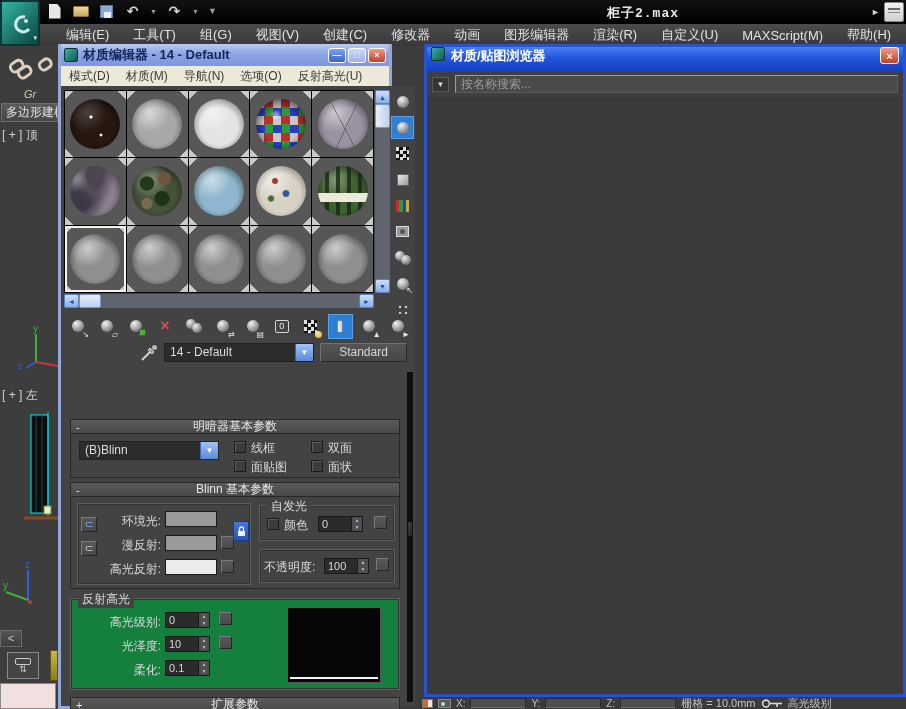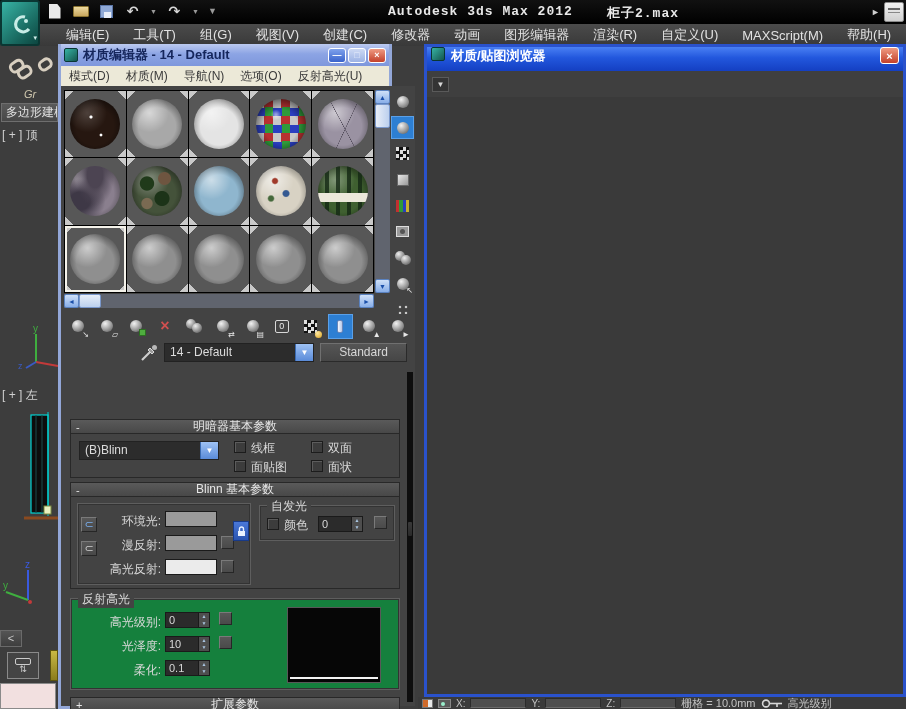--- a/index.html
+++ b/index.html
@@ -146,21 +146,20 @@
   .search-input{flex:1;height:18px;background:#4a4a4a;border:1px solid;border-color:#9a9a9a #5a5a5a #5a5a5a #9a9a9a;color:#a8a8a8;font-size:12px;padding:0 5px;outline:none}
   .search-input::placeholder{color:#9a9a9a;opacity:1}
   .br-content{height:597px;background:#3a3a3a}
 </style>
 </head>
 <body>
 
 <div id="screen">
 
   <div id="titlebar" class="abs">
-    <span class="app-title" style="left:388px">Autodesk 3ds Max  2012</span>
     <span class="app-title" style="left:607px">柜子2.max</span>
   </div>
   <div id="logo" class="abs">
     <svg width="26" height="26" viewBox="0 0 26 26">
       <path d="M18 7 a7.5 7.5 0 1 0 4 12" stroke="#c8ece6" stroke-width="3.2" fill="none"></path>
       <circle cx="19" cy="11" r="2" fill="#c8ece6"></circle>
     </svg>
     <span class="lg-arrow">▾</span>
   </div>
   <div class="abs qi-row">
@@ -261,20 +260,21 @@
   </div>
 
   <div id="browser" class="abs">
     <div class="br-title">
       <span class="me-logo"></span>
       <span>材质/贴图浏览器</span>
       <span class="br-close">×</span>
     </div>
     <div class="br-search">
       <span class="filter-btn">▼</span>
+      <input class="search-input" placeholder="按名称搜索..." style="">
     </div>
     <div class="br-content"></div>
   </div>
 
   <div id="mateditor" class="abs">
     <div class="me-title">
       <span class="me-logo"></span>
       <span>材质编辑器 - 14 - Default</span>
       <span class="me-btns">
         <span class="wbtn min">—</span>
@@ -498,20 +498,31 @@
           <span class="cblbl" style="left:24px;top:11px">颜色</span>
           <span class="spin" style="left:58px;top:10px">
             <span class="val">0</span>
             <span class="arrs">
                 <span>▲</span>
                 <span>▼</span>
               </span>
           </span>
           <span class="mapbtn" style="left:114px;top:10px"></span>
         </div>
+        <div class="grp" style="left:188px;top:52px;width:136px;height:34px">
+          <span class="plabel" style="left:4px;top:9px">不透明度:</span>
+          <span class="spin" style="left:64px;top:8px">
+            <span class="val">100</span>
+            <span class="arrs">
+                <span>▲</span>
+                <span>▼</span>
+              </span>
+          </span>
+          <span class="mapbtn" style="left:116px;top:8px"></span>
+        </div>
       </div>
 
       <div class="grp" style="left:9px;top:512px;width:330px;height:92px;background:#15803d">
         <span class="gtitle">反射高光</span>
         <span class="plabel" style="left:20px;top:15px;width:70px">高光级别:</span>
         <span class="spin" style="left:94px;top:13px">
           <span class="val">0</span>
           <span class="arrs">
               <span>▲</span>
               <span>▼</span>

